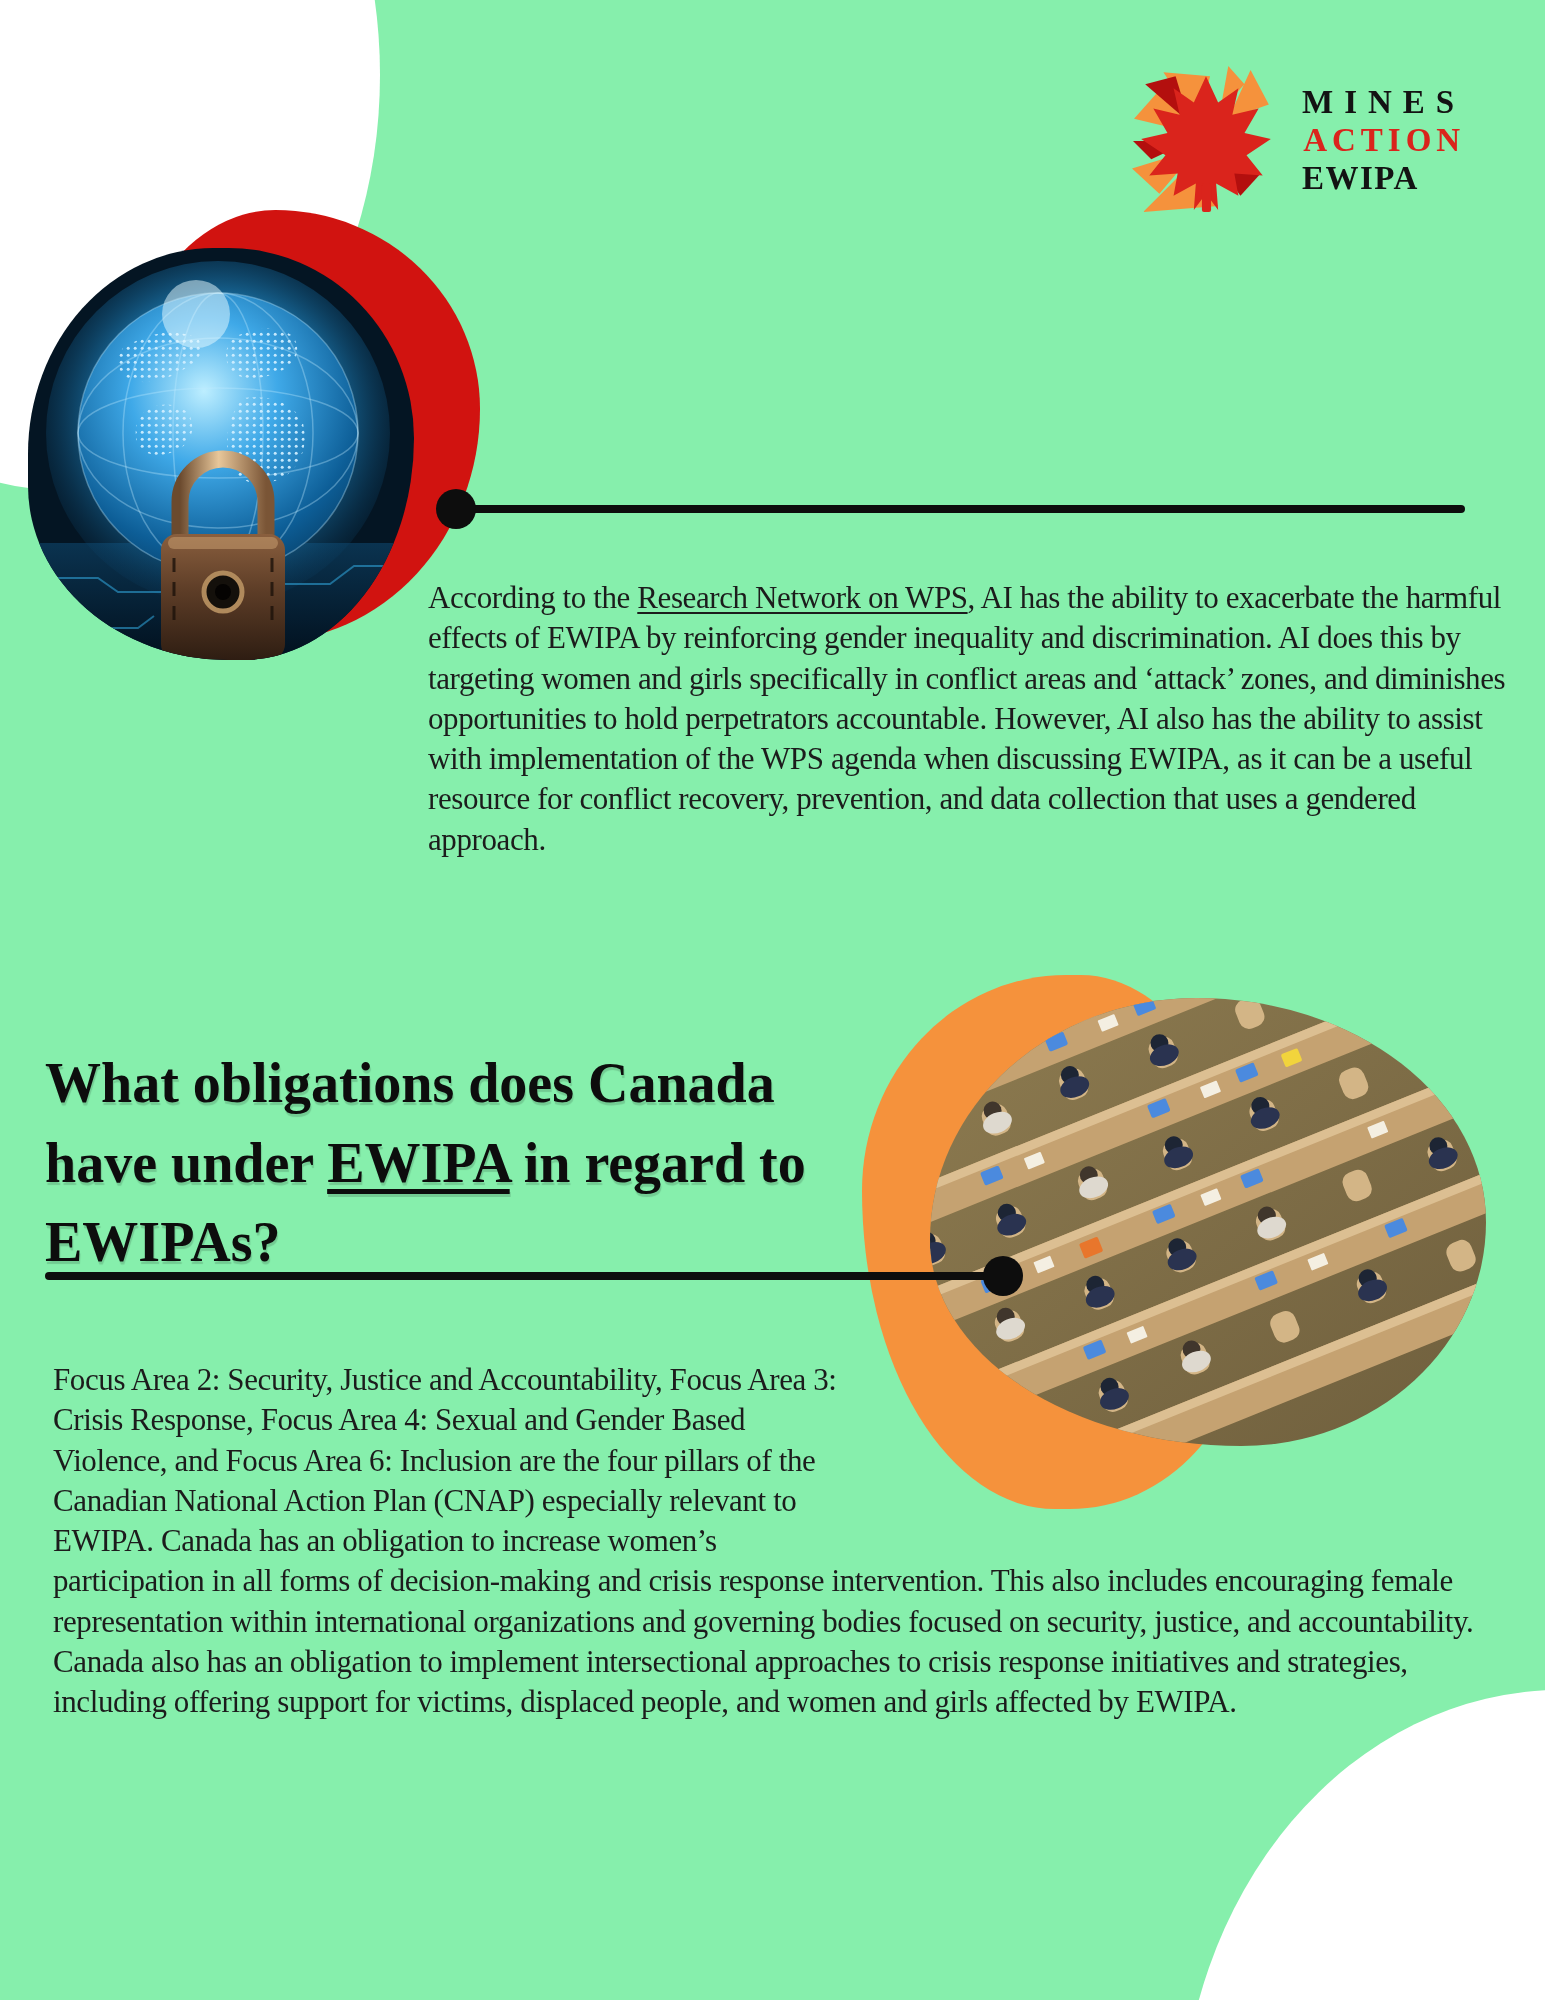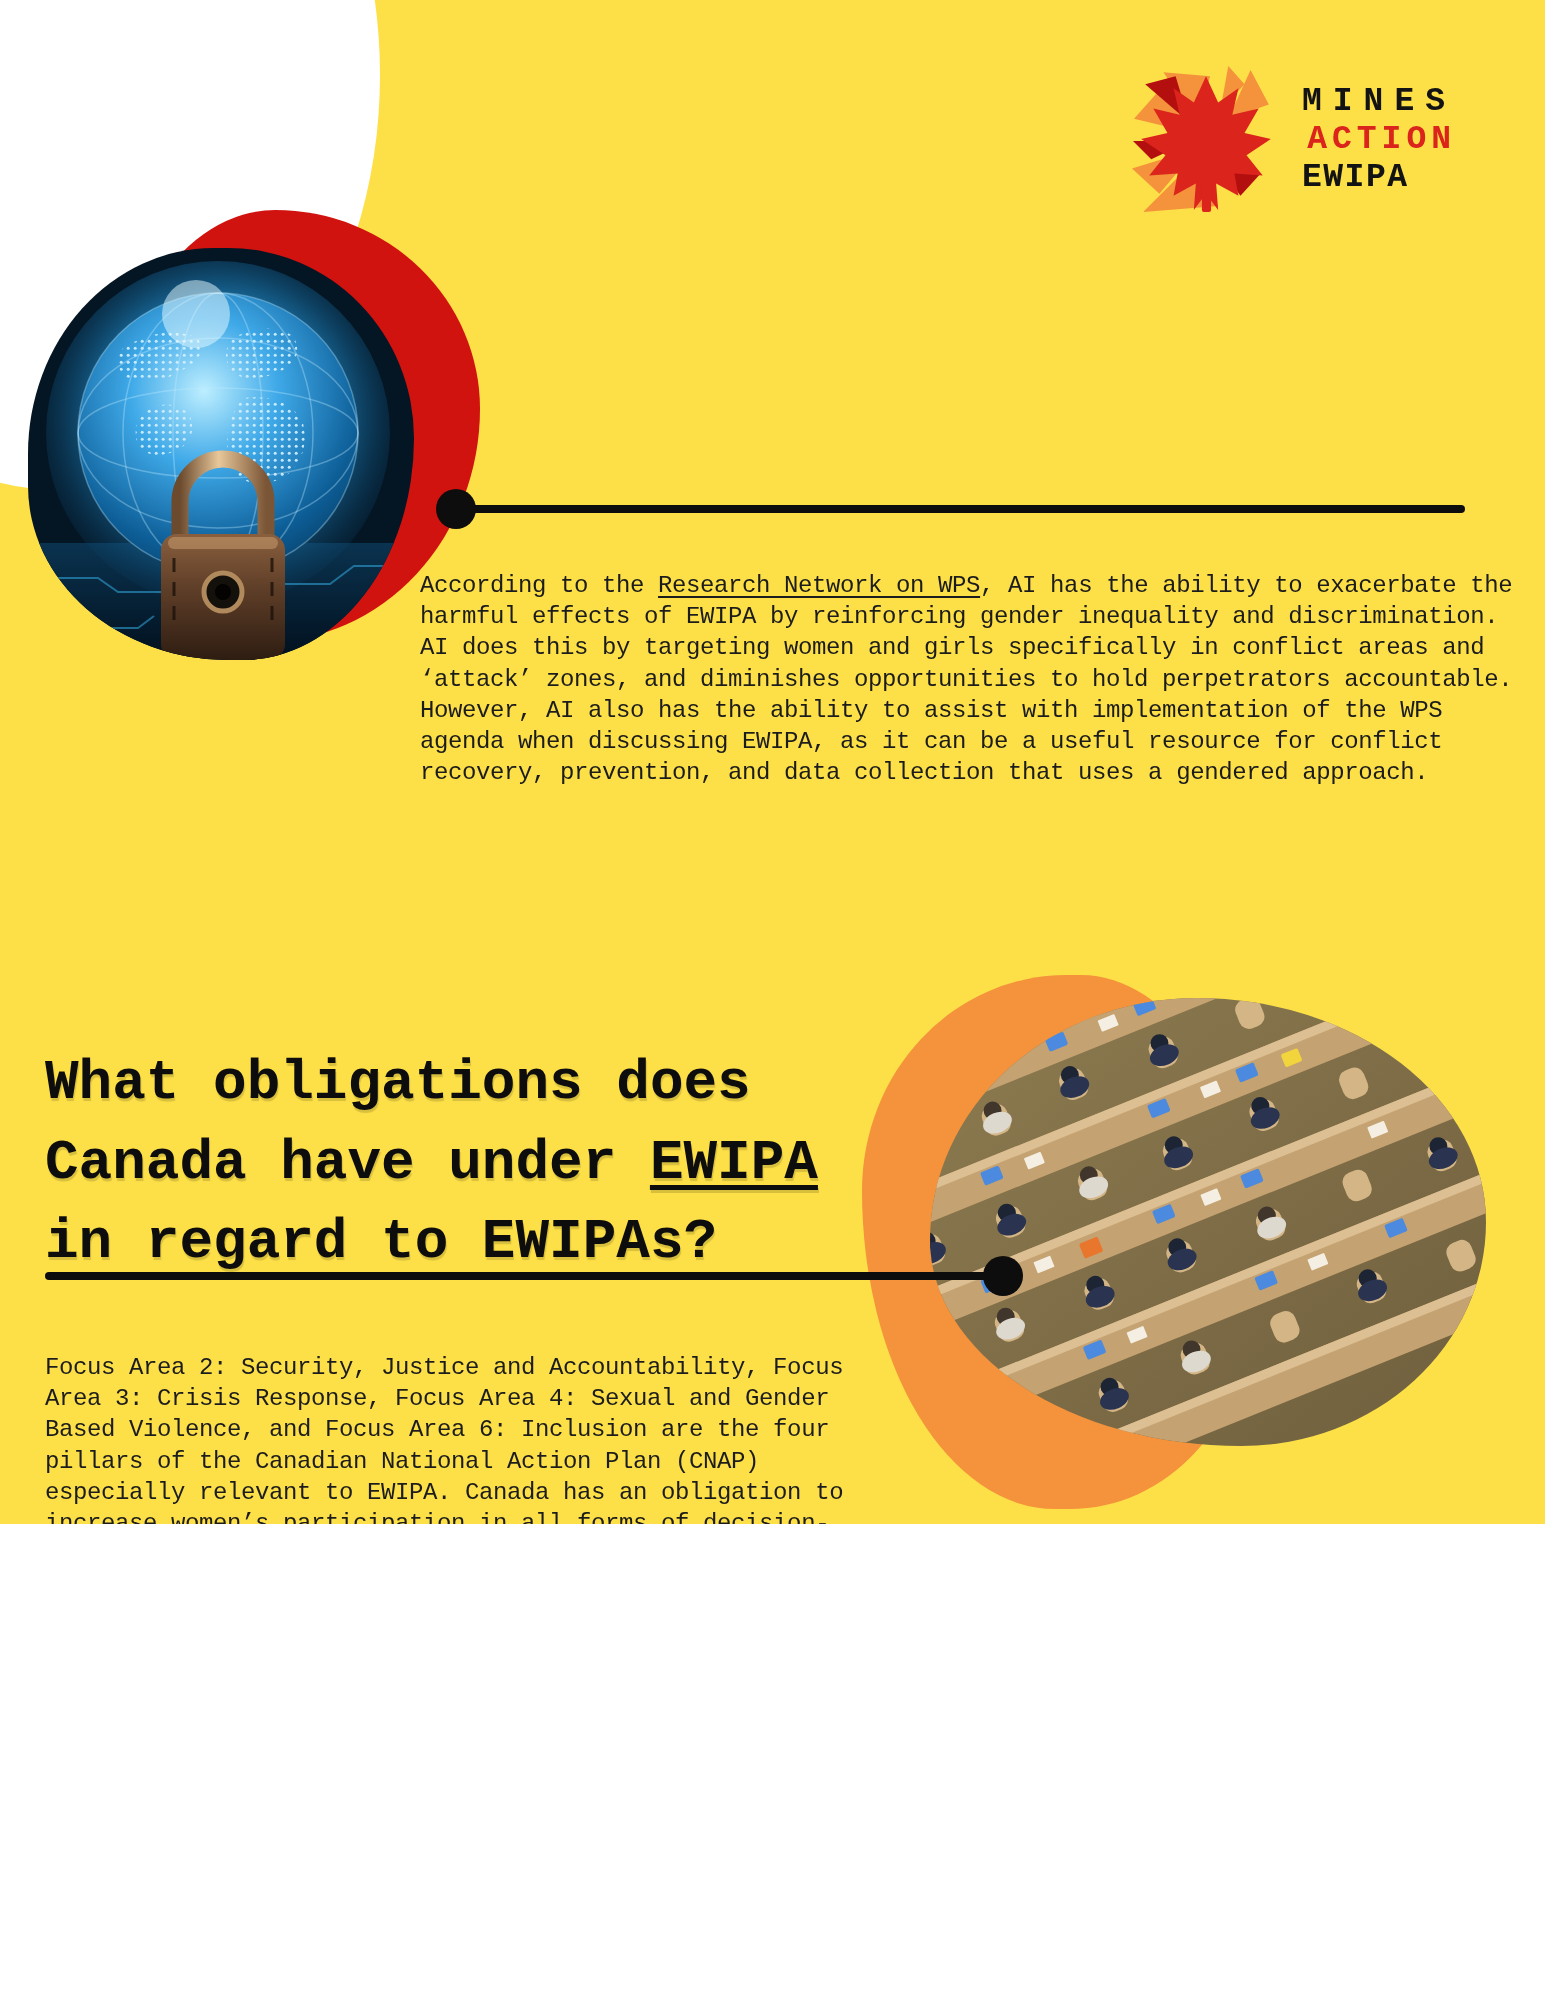--- a/index.html
+++ b/index.html
@@ -1,18 +1,18 @@
 <!DOCTYPE html>
 <html><head>
 <meta charset="utf-8">
 <style>
   html,body{margin:0;padding:0;background:#ffffff;}
   .page{
-    position:relative;width:1545px;height:1524px;overflow:hidden;
-    background:#fde047;font-family:Liberation Mono, monospace;color:#1c1c1c;
+    position:relative;width:1545px;height:2000px;overflow:hidden;
+    background:#86efac;font-family:Liberation Serif, serif;color:#1c1c1c;
   }
   
   .cut-tl{position:absolute;left:-260px;top:-340px;width:640px;height:830px;
     background:#ffffff;border-radius:50%;}
   .cut-br{position:absolute;left:1180px;top:1690px;width:760px;height:900px;
     background:#ffffff;border-radius:50%;}
   
   .logo{position:absolute;left:1128px;top:62px;display:flex;align-items:center;gap:16px;}
   .logo-leaf{width:158px;height:152px;flex:0 0 auto;}
   .logo-text{display:flex;flex-direction:column;line-height:1.16;padding-top:4px;}
@@ -39,21 +39,21 @@
     text-shadow:1px 3px 1px rgba(0,0,0,0.15);}
   .h-link{color:inherit;text-decoration:underline;text-decoration-thickness:5px;text-underline-offset:7px;cursor:pointer;}
   
   .rule{position:absolute;height:8px;background:#0d0d0d;border-radius:4px;}
   .rule1{left:456px;top:505px;width:1009px;}
   .rule2{left:45px;top:1272px;width:958px;}
   .dot{position:absolute;width:40px;height:40px;border-radius:50%;background:#0d0d0d;}
   .dot1{left:436px;top:489px;}
   .dot2{left:983px;top:1256px;}
   
-  .para{font-size:24px;line-height:1.3;letter-spacing:-0.4px;color:#1c1c1c;margin:0;}
+  .para{font-size:31px;line-height:1.3;letter-spacing:-0.4px;color:#1c1c1c;margin:8px;}
   .p1{position:absolute;left:420px;top:570px;width:1100px;}
   .p2{position:absolute;left:45px;top:1352px;width:1450px;}
   .float-spacer{float:right;width:640px;height:178px;}
   .body-link{color:inherit;text-decoration:underline;text-decoration-thickness:2px;text-underline-offset:4px;cursor:pointer;}
 </style>
 </head>
 <body>
 
 <div class="page">
 

